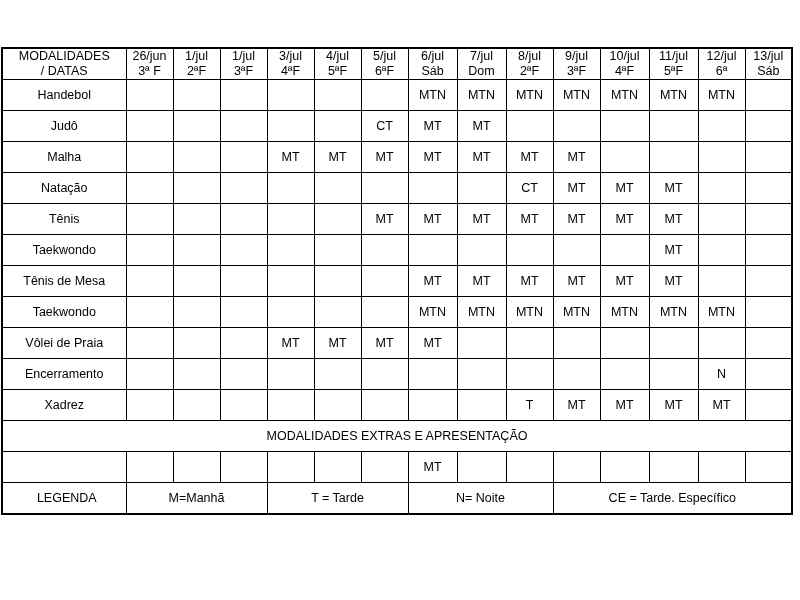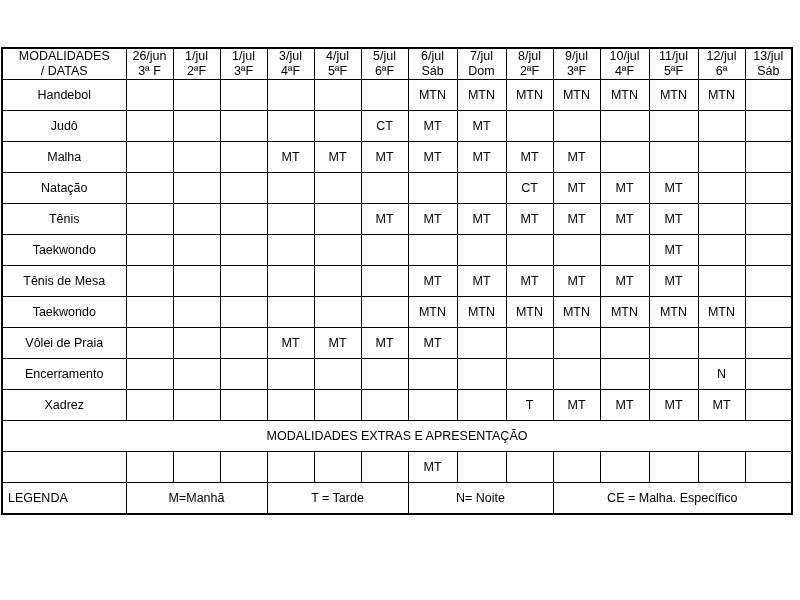--- a/index.html
+++ b/index.html
@@ -62,21 +62,21 @@
     padding-left: 5px;
     font-weight: bold;
     border-top: 2px solid #000000;
   }
   .legend-row td {
     font-weight: bold;
     border-top: 2px solid #000000;
     height: 28px;
   }
   .legend-row td.legend-title {
-    text-align: left;
+    text-align: center;
     padding-left: 5px;
   }
   col.c0 { width: 124px; }
   col.cday { width: 47px; }
   col.cwide { width: 49px; }
 </style>
 </head>
 <body>
 
 <div id="sheet">
@@ -366,17 +366,17 @@
           <td class="mark"></td>
           <td class="mark"></td>
           <td class="mark"></td>
           <td class="mark"></td>
         </tr>
         <tr class="legend-row">
           <td class="legend-title">LEGENDA</td>
           <td colspan="3">M=Manhã</td>
           <td colspan="3">T = Tarde</td>
           <td colspan="3">N= Noite</td>
-          <td colspan="5">CE = Malha. Específico</td>
+          <td colspan="5">CE = Tarde. Específico</td>
         </tr>
       </tbody>
   </table>
 </div>
 
 </body></html>

